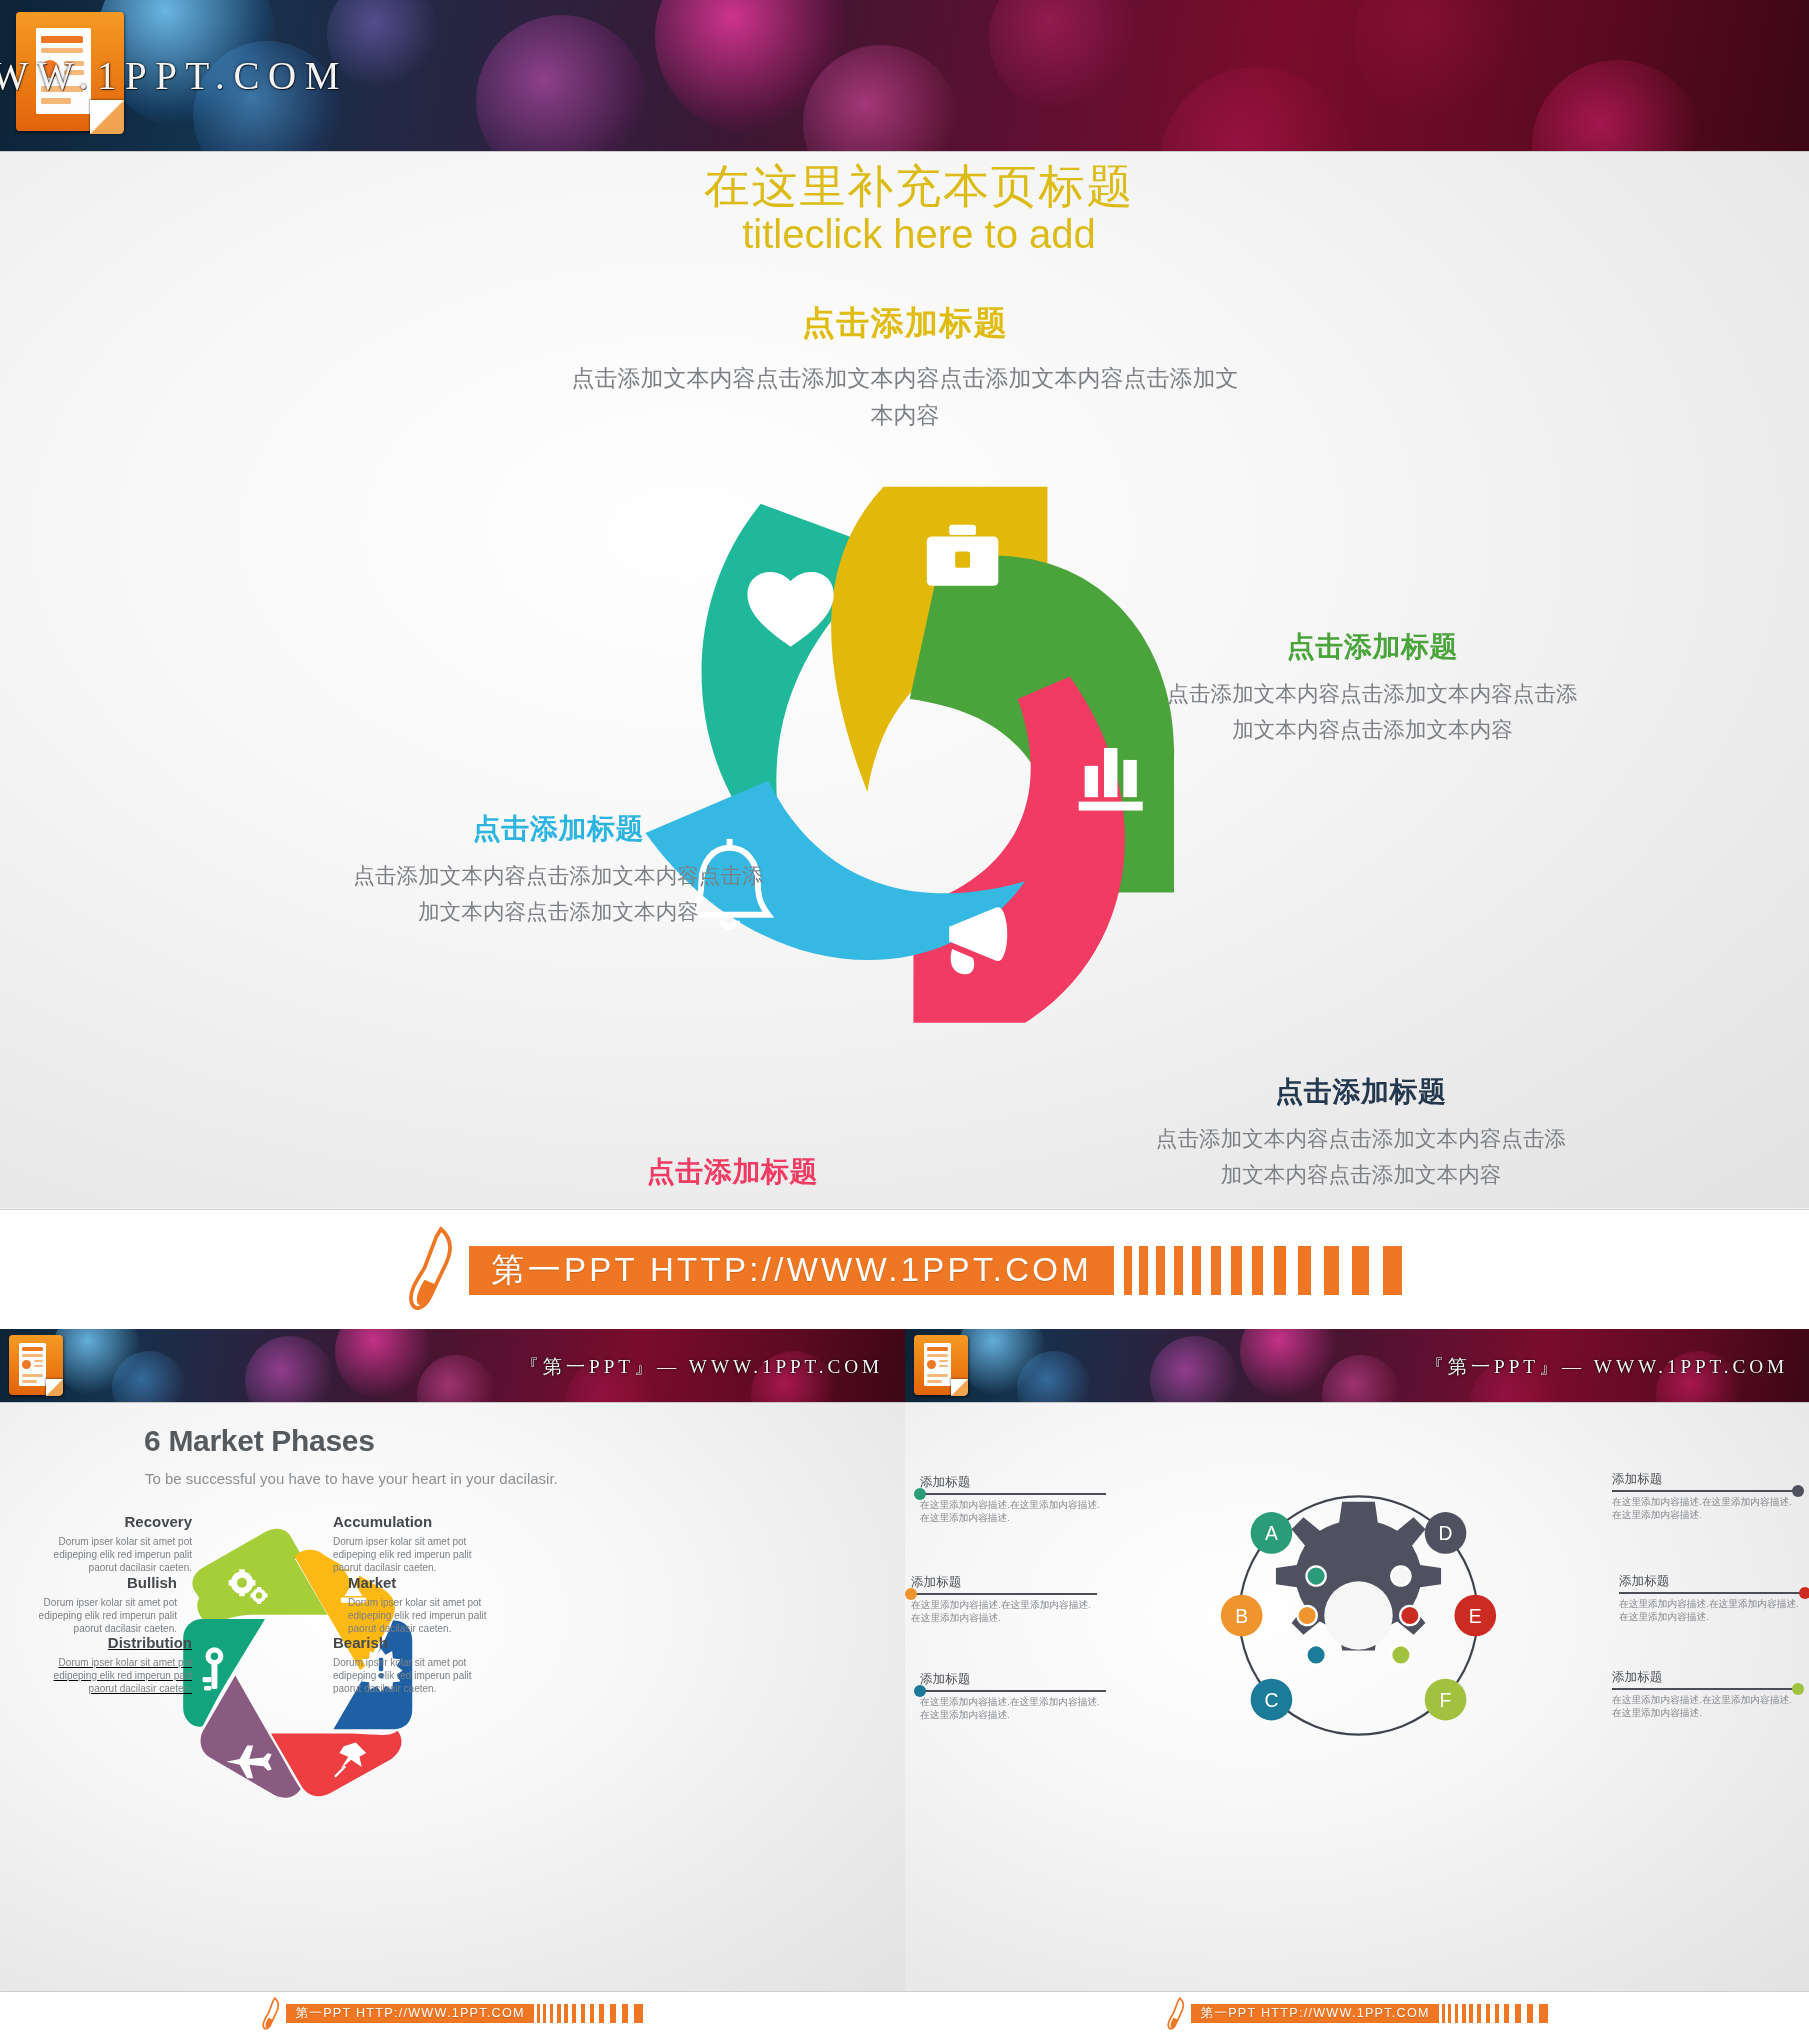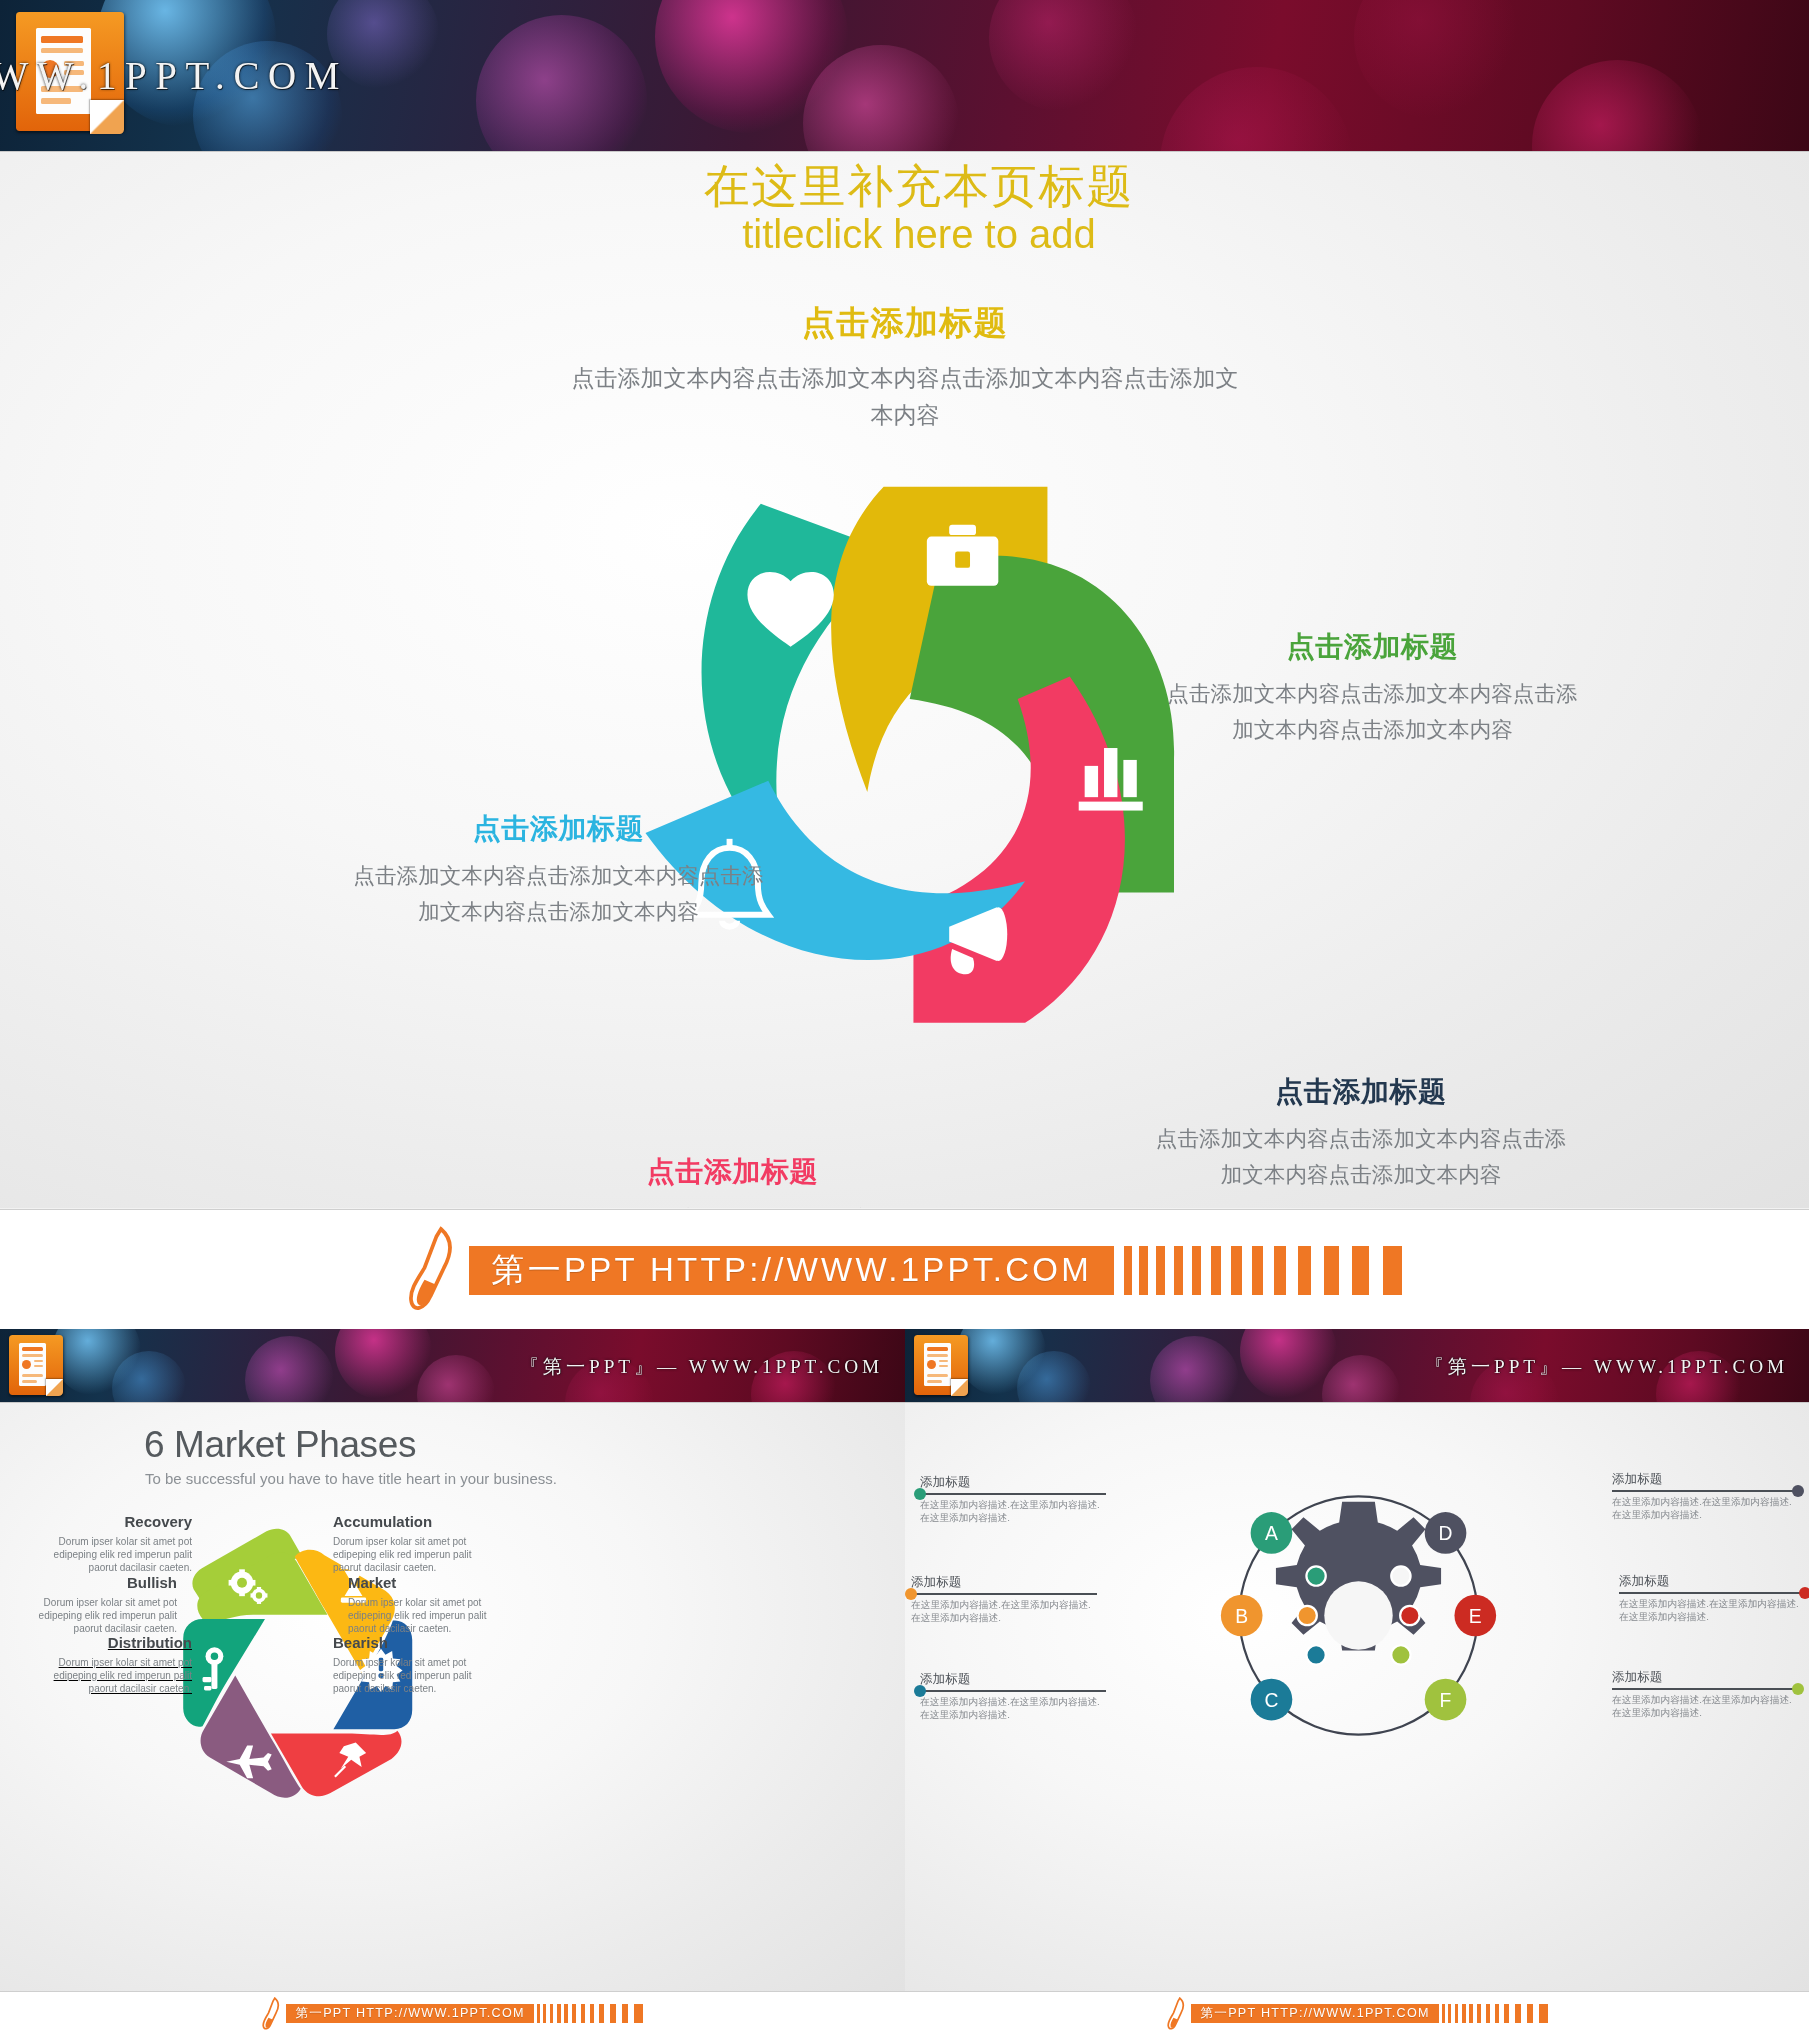--- a/index.html
+++ b/index.html
@@ -78,21 +78,21 @@
   .half { position:absolute; top:1329px; width:905px; height:706px; }
   #half-left  { left:0; }
   #half-right { left:905px; }
   .half .banner { position:absolute; left:0; top:0; width:100%; height:74px; }
   .half .banner .banner-text { font-size:19.3px; right:22px; letter-spacing:.20em; }
   .half .slide { position:absolute; left:0; top:74px; width:100%; height:588px; }
   .half .footbar { position:absolute; left:0; top:662px; width:100%; height:44px; }
 
   
   .mp-title { position:absolute; left:144px; top:21px; color:#555a5e;
-    font-size:37px; font-weight:normal; letter-spacing:-.01em; }
+    font-size:30px; font-weight:bold; letter-spacing:-.01em; }
   .mp-sub { position:absolute; left:145px; top:67px; color:#8b9095; font-size:15px; }
   #hexwrap { position:absolute; left:149px; top:112px; width:290px; height:290px; }
   .mp-item { position:absolute; width:149px; }
   .mp-item h5 { font-size:15px; font-weight:bold; color:#45494d; margin-bottom:4.5px; }
   .mp-item p { font-size:10px; color:#7b8085; line-height:1.33; }
   .mp-left  { text-align:right; left:43px; }
   .mp-right { text-align:left;  left:333px; }
   #mp-0 { top:110px; } #mp-1 { top:110px; }
   #mp-2 { top:171px; left:28px; } #mp-3 { top:171px; left:348px; }
   #mp-4 { top:231px;text-decoration:underline; } #mp-5 { top:231px; }
@@ -254,21 +254,21 @@
         <i style="left:24.5px;top:30px;width:9.7px;height:2.2px;background:#f6b87a;"></i>
         <i style="left:12.6px;top:39px;width:21px;height:3px;background:#f6b87a;"></i>
         <i style="left:12.6px;top:45px;width:15px;height:3px;background:#f6b87a;"></i>
         <i class="fold" style="left:37px;top:44px;width:17px;height:17px;background:linear-gradient(135deg,#fff 48%,#f0a350 52%);"></i>
       </div>
       <div class="banner-text">『第一PPT』— WWW.1PPT.COM</div>
     </div>
 
     <div class="slide">
       <div class="mp-title">6 Market Phases</div>
-      <div class="mp-sub">To be successful you have to have title heart in your business.</div>
+      <div class="mp-sub">To be successful you have to have your heart in your dacilasir.</div>
 
       <svg id="hexwrap" viewBox="0 0 390 390">
         <path fill="#a5ce39" d="M78,128 L60,100 C55,88 62,76 74,70 L158,22 C170,16 184,18 190,28 L205,54 L110,110 C92,120 84,122 78,128 Z
              M60,100 L60,100 Z"></path>
         <path fill="#a5ce39" d="M72,140 C62,128 62,112 76,104 L160,56 C176,46 190,50 198,62 L240,134 L140,134 C108,134 86,150 72,140 Z"></path>
         <path fill="#fcb813" d="M196,56 C206,44 224,44 236,54 L318,102 C332,112 334,128 326,142 L286,212 L236,126 C220,98 204,70 196,56 Z"></path>
         <path fill="#1f5fa4" d="M328,142 C342,140 354,152 354,168 L354,262 C354,278 344,288 330,288 L248,288 L296,206 C314,176 324,154 328,142 Z"></path>
         <path fill="#ef3e42" d="M334,290 C344,302 340,318 326,328 L244,374 C230,382 214,378 206,366 L164,294 L266,294 C300,294 324,300 334,290 Z"></path>
         <path fill="#8a5b80" d="M204,368 C196,382 178,384 164,374 L82,326 C68,318 66,300 74,288 L116,216 L164,300 C182,330 196,358 204,368 Z"></path>
         <path fill="#12a47c" d="M72,284 C60,288 46,276 46,260 L46,166 C46,150 58,140 72,140 L156,140 L106,222 C88,252 78,274 72,284 Z"></path>

